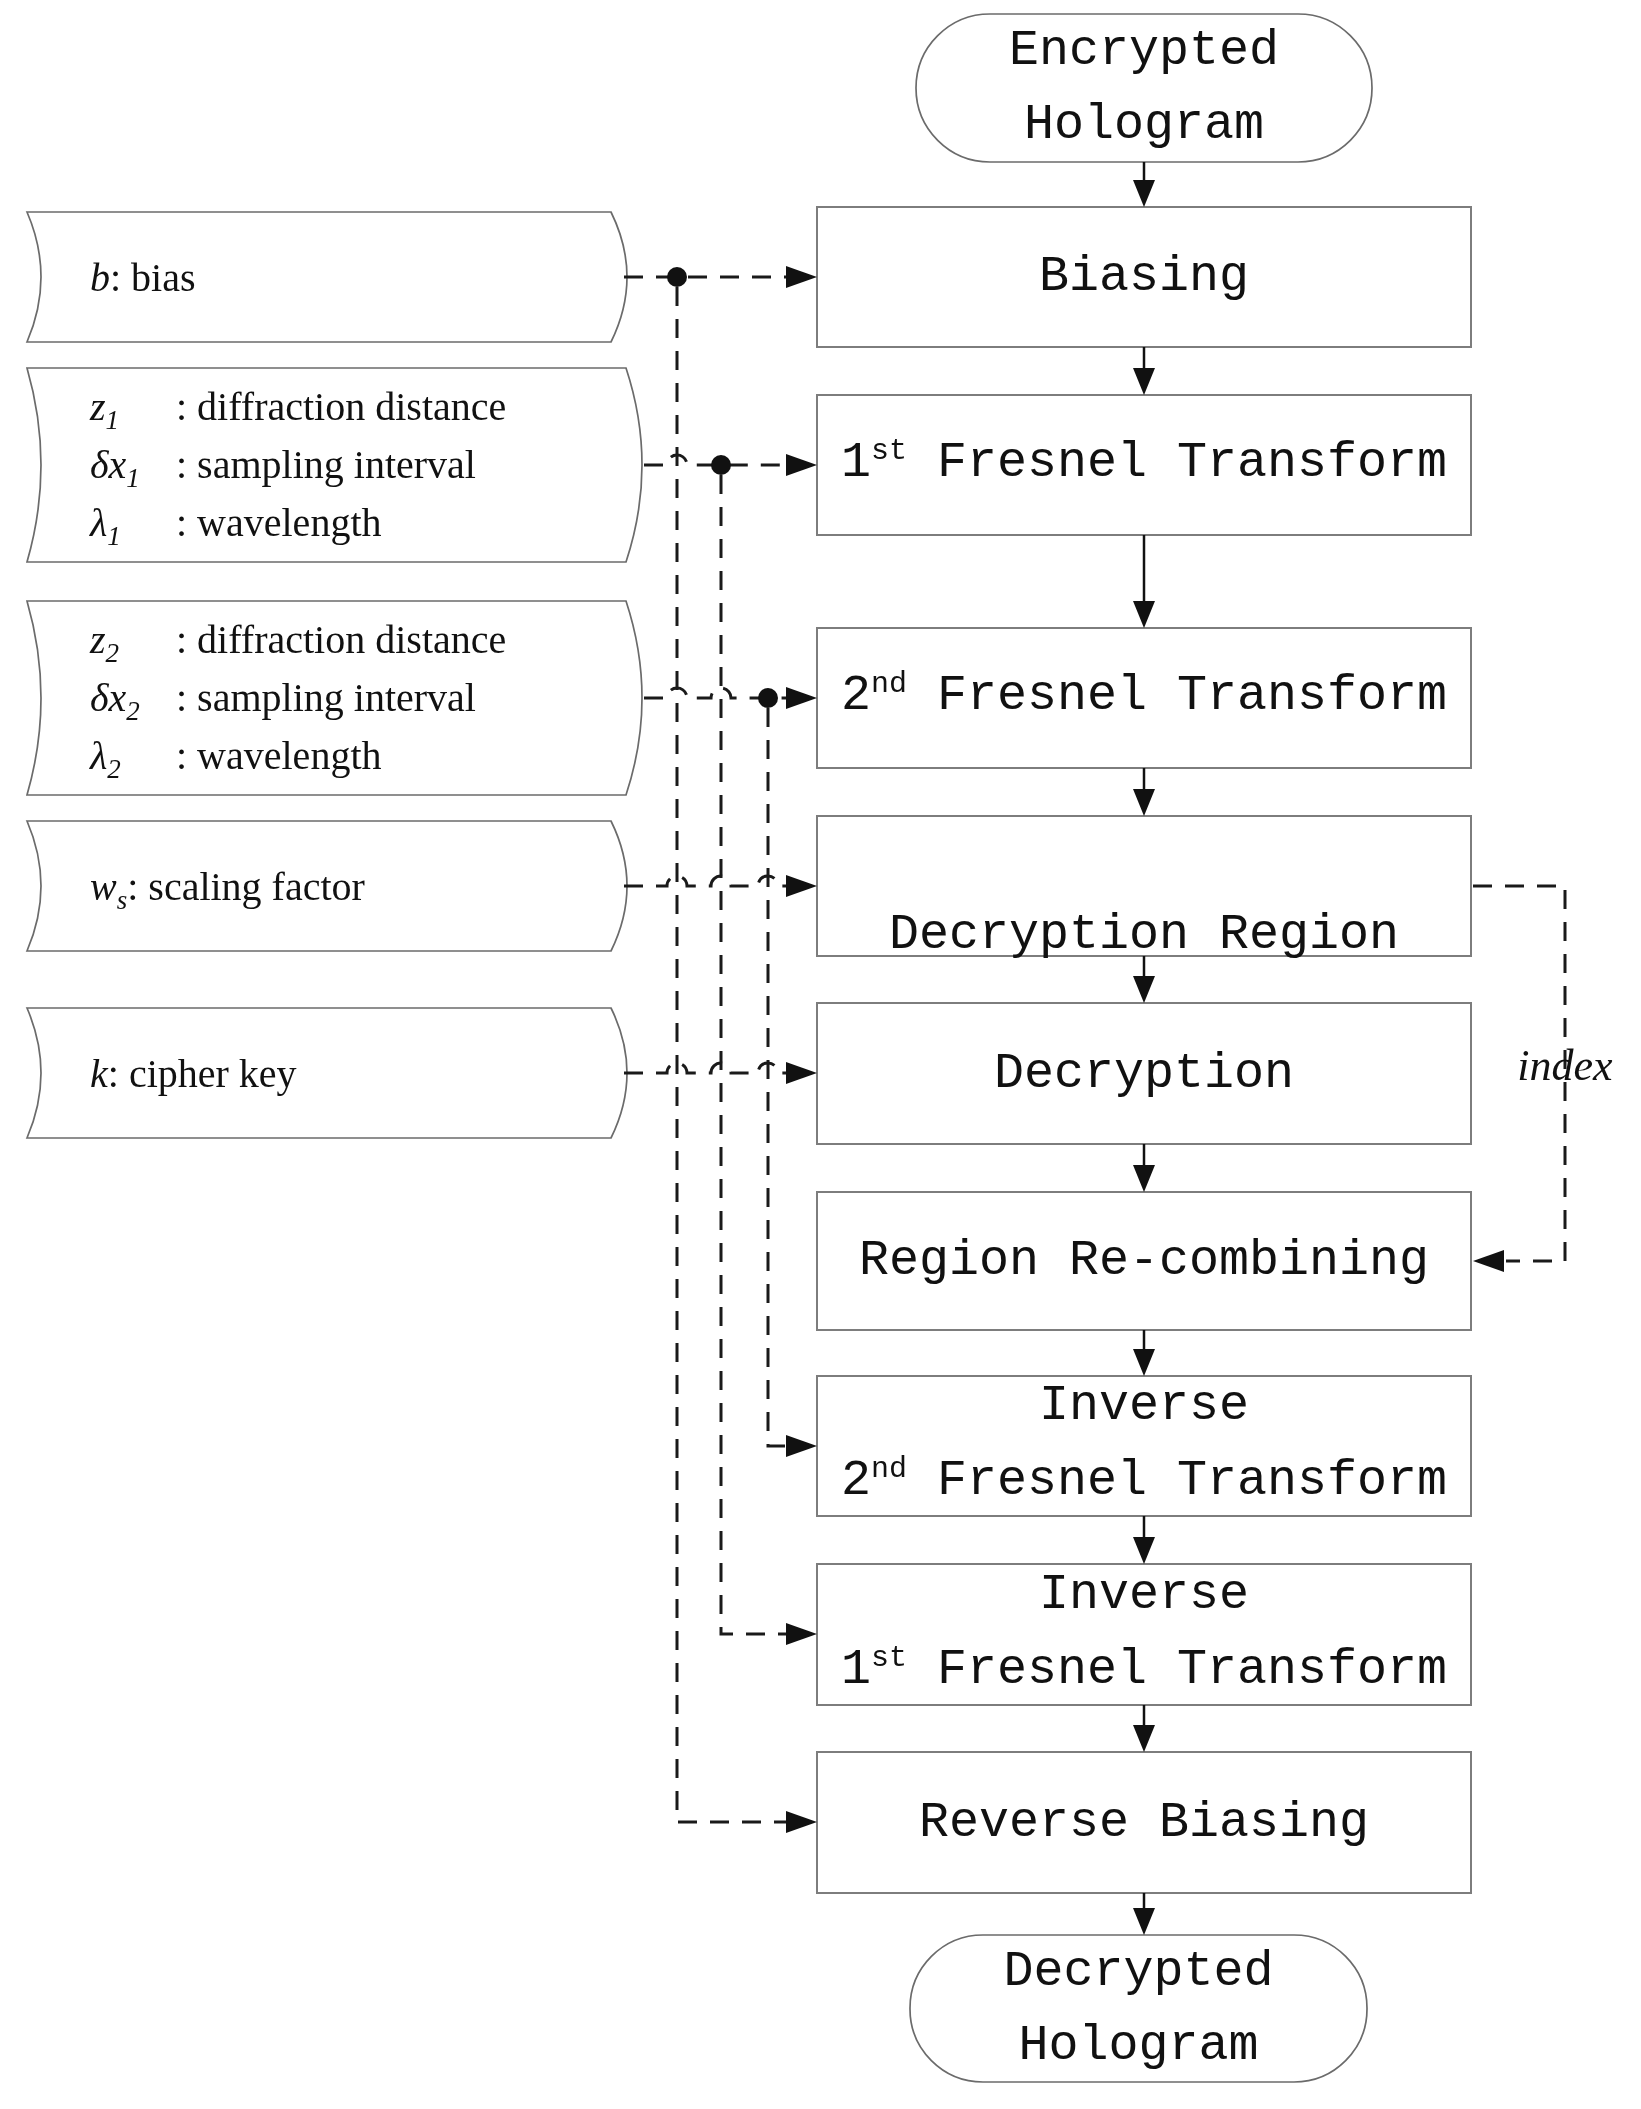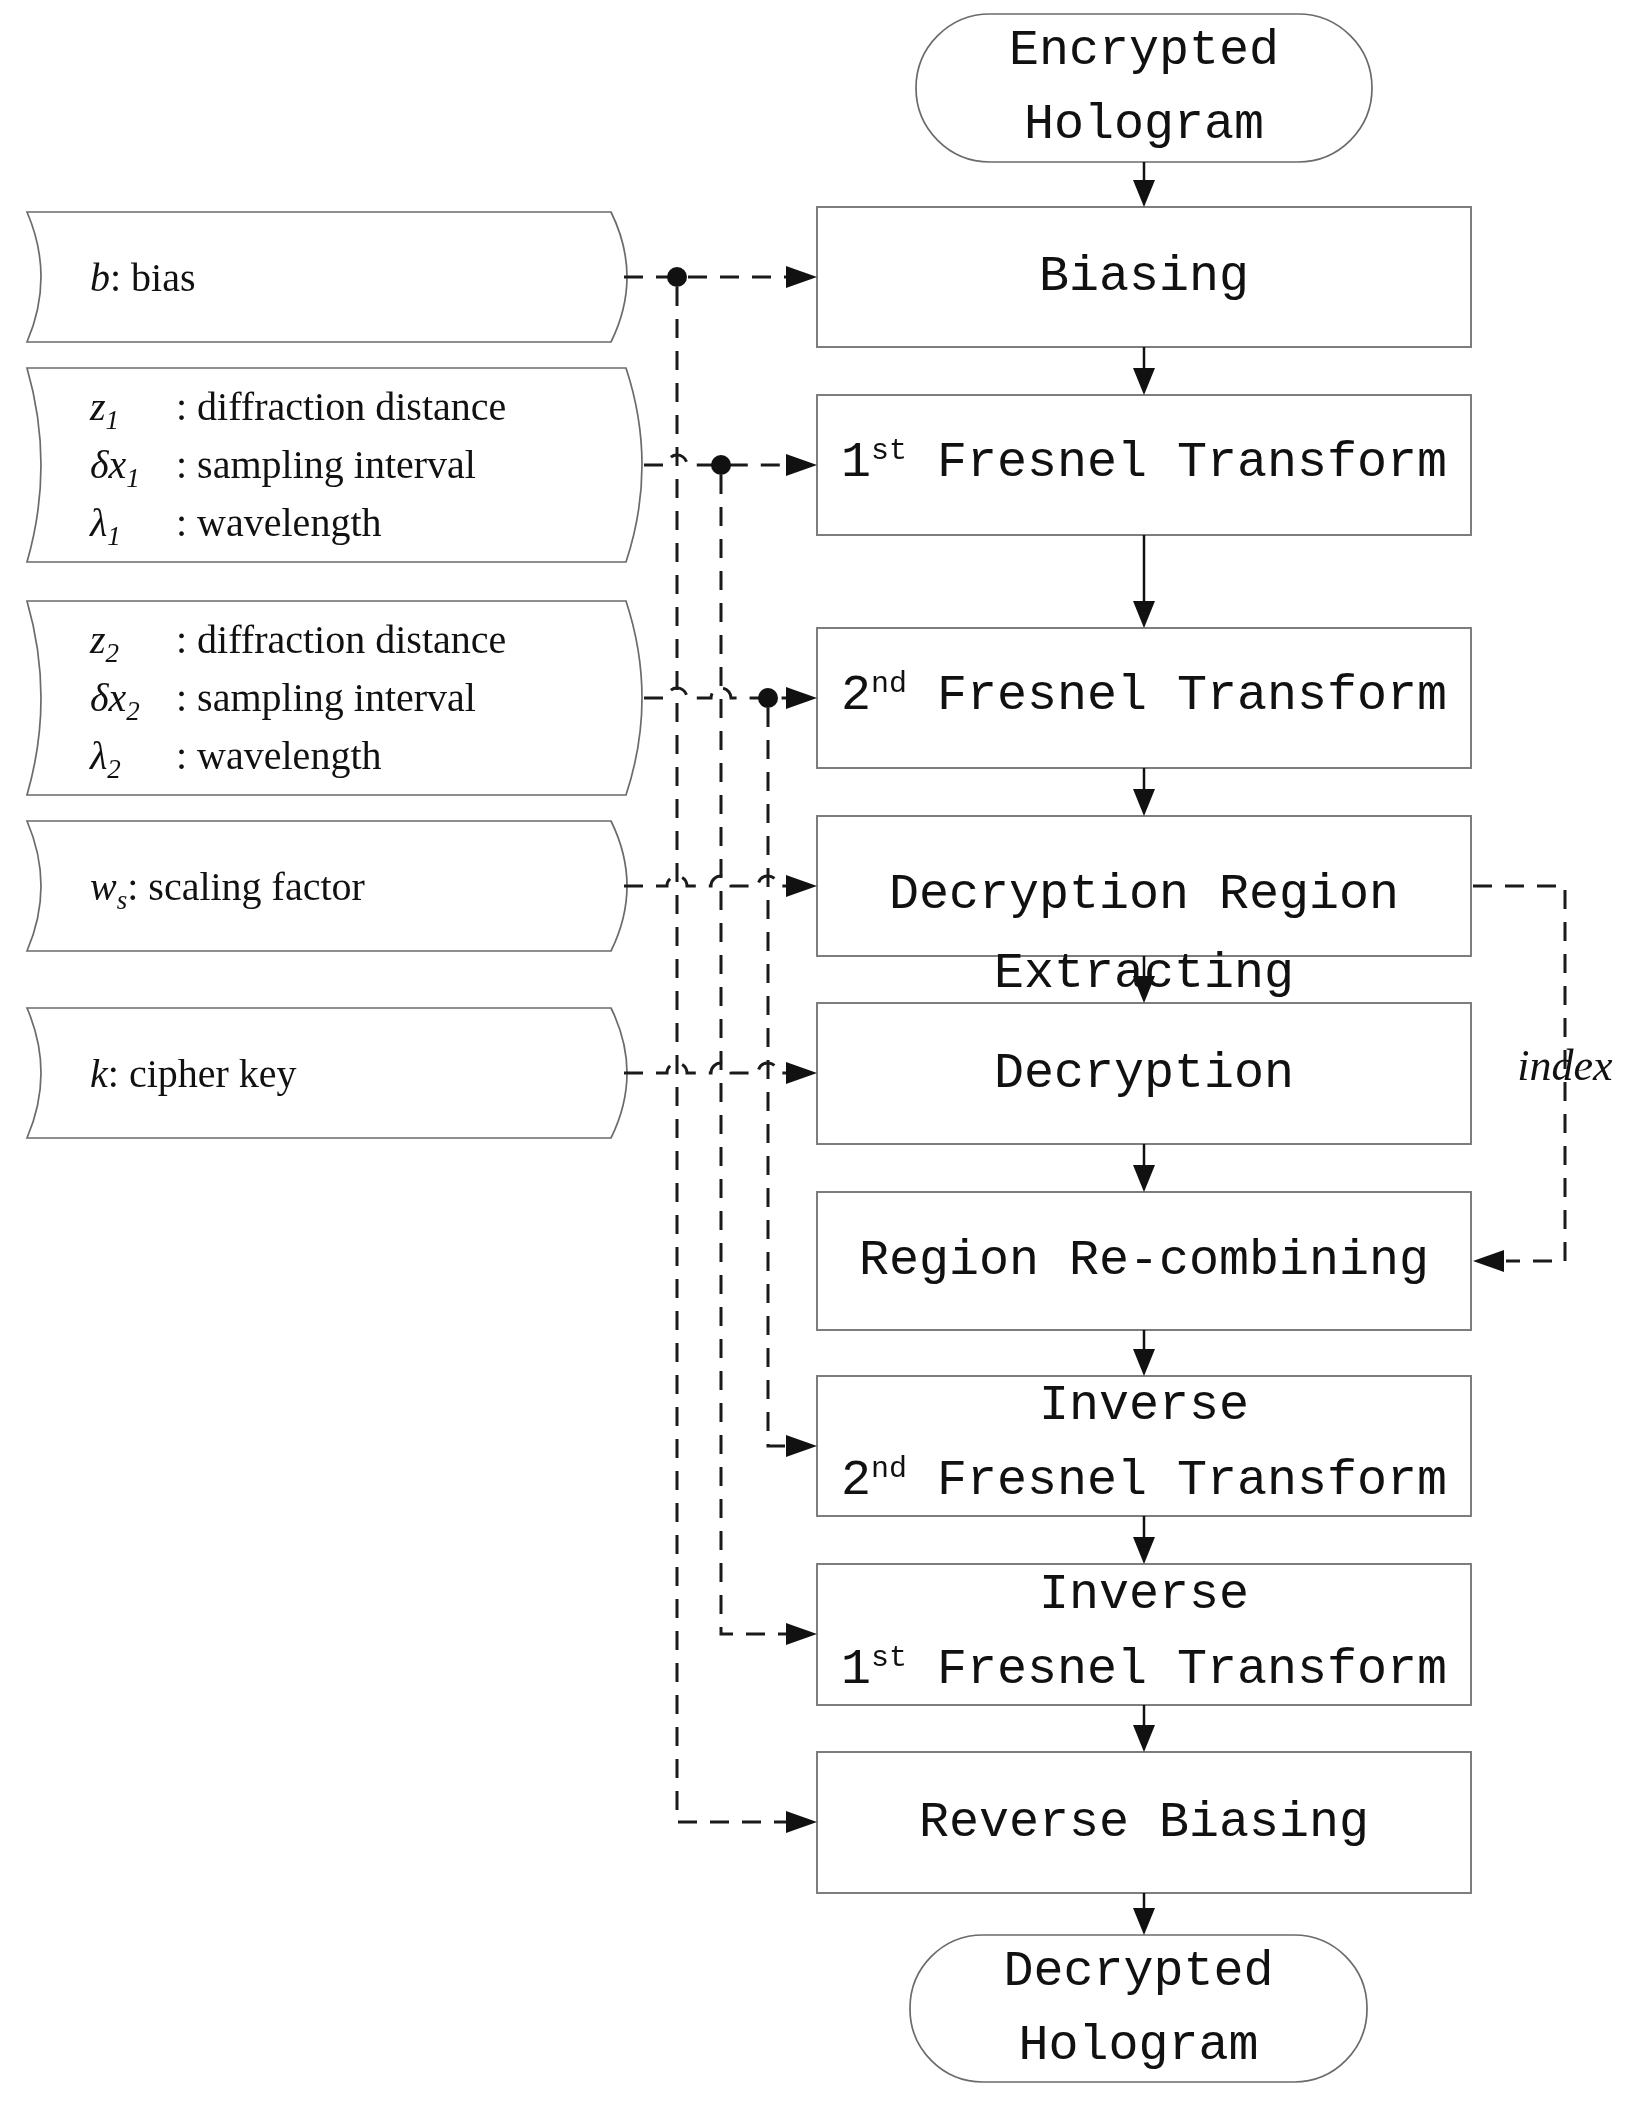--- a/index.html
+++ b/index.html
@@ -164,21 +164,20 @@
   <div class="node" style="left:817px;top:395px;width:654px;height:140px;">
     <div><span>1</span><span class="ord">st</span><span> Fresnel Transform</span></div>
   </div>
 
   <div class="node" style="left:817px;top:628px;width:654px;height:140px;">
     <div><span>2</span><span class="ord">nd</span><span> Fresnel Transform</span></div>
   </div>
 
   <div class="node" style="left:817px;top:816px;width:654px;height:140px;line-height:79px;margin-top:48px;">
     <div>Decryption Region</div>
-    <div>Extracting</div>
   </div>
 
   <div class="node" style="left:817px;top:1003px;width:654px;height:141px;">
     <div>Decryption</div>
   </div>
 
   <div class="node" style="left:817px;top:1192px;width:654px;height:138px;">
     <div>Region Re-combining</div>
   </div>
 

